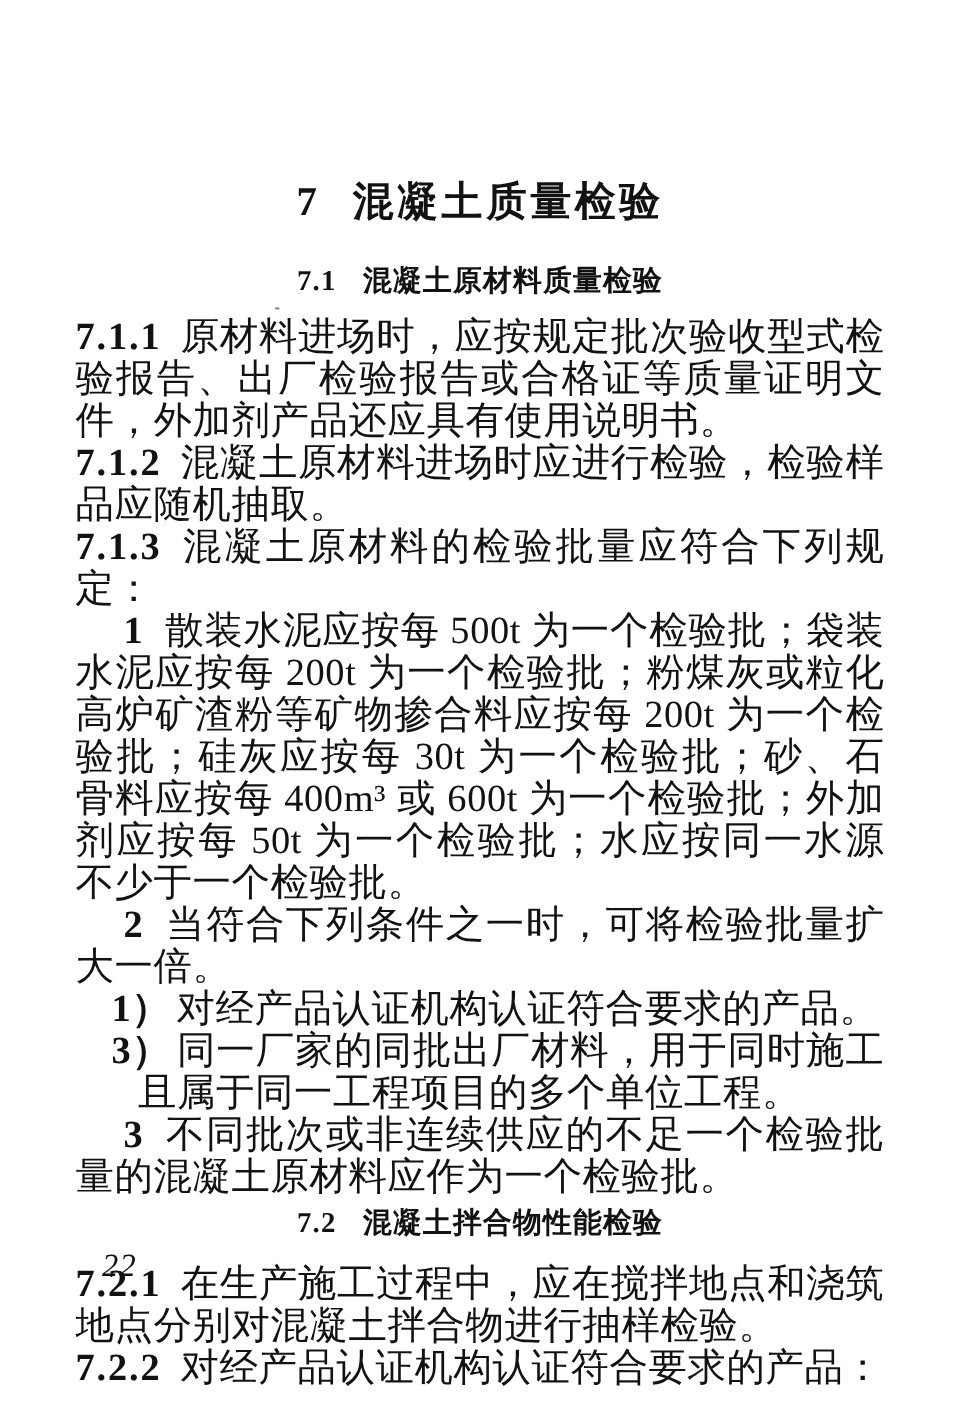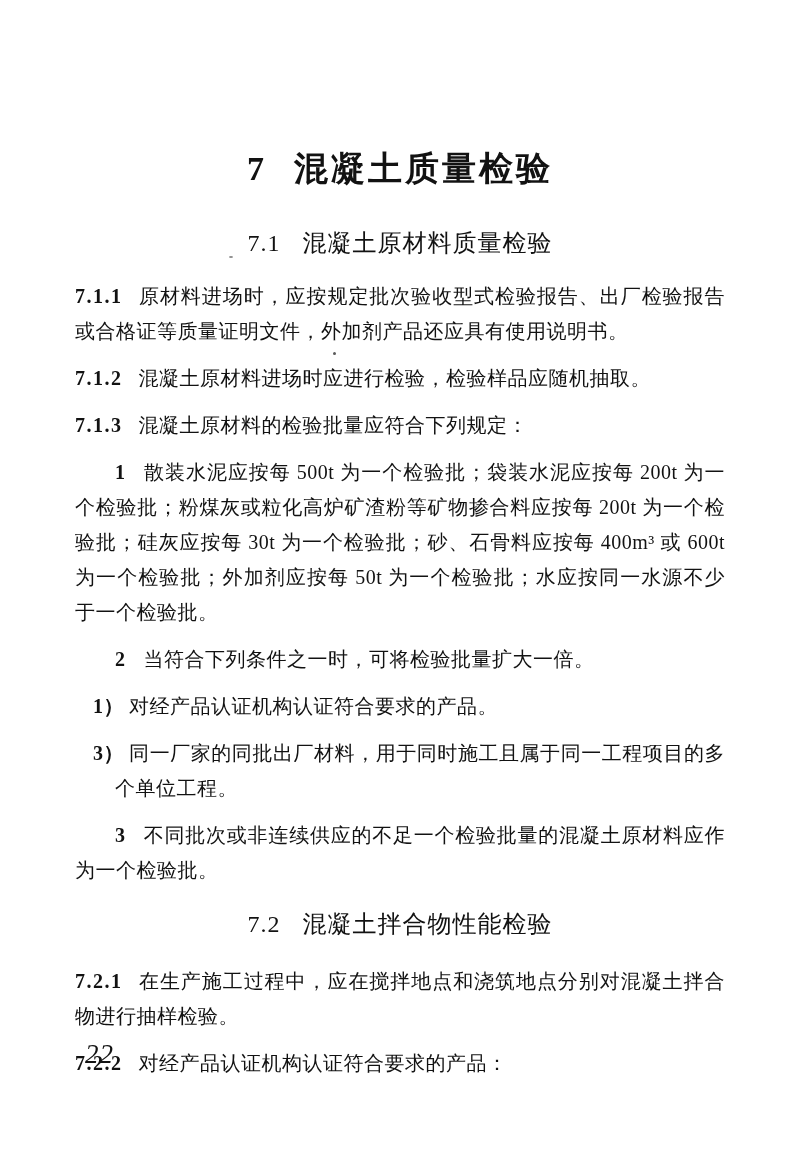--- a/index.html
+++ b/index.html
@@ -34,38 +34,38 @@
   .chapter .ch-num {
     font-family: "Liberation Serif", serif;
     margin-right: 30px;
     letter-spacing: 0;
   }
   
   .section {
     margin: 0 0 12px 0;
     text-align: center;
     font-size: 24px;
-    line-height: 48px;
-    font-weight: normal;
+    line-height: 31px;
+    font-weight: bold;
     font-family: "Liberation Sans", sans-serif;
     letter-spacing: 1px;
   }
   .section .sec-num {
     font-family: "Liberation Serif", serif;
     margin-right: 22px;
     letter-spacing: 1px;
   }
   .section.second {
     margin-top: 6px;
     margin-bottom: 16px;
   }
   
   p {
-    margin: 12px;
-    font-size: 20px;
+    margin: 0;
+    font-size: 32px;
     line-height: 35px;
     text-align: justify;
     letter-spacing: 0.5px;
   }
   p.clause .cnum {
     font-weight: bold;
     margin-right: 16px;
     letter-spacing: 1.5px;
   }
   p.item {

